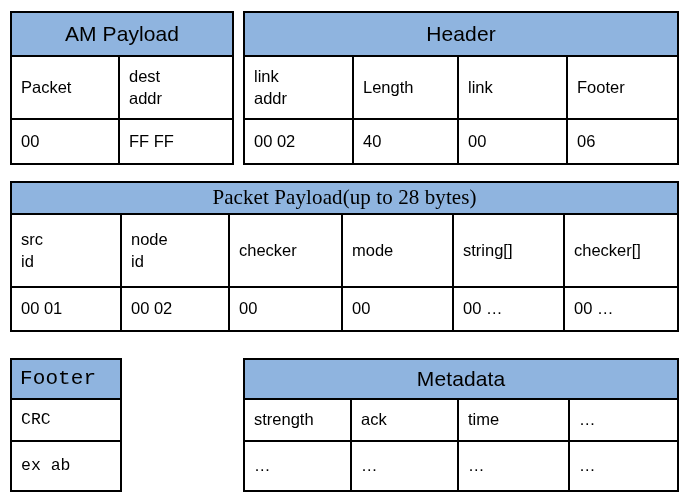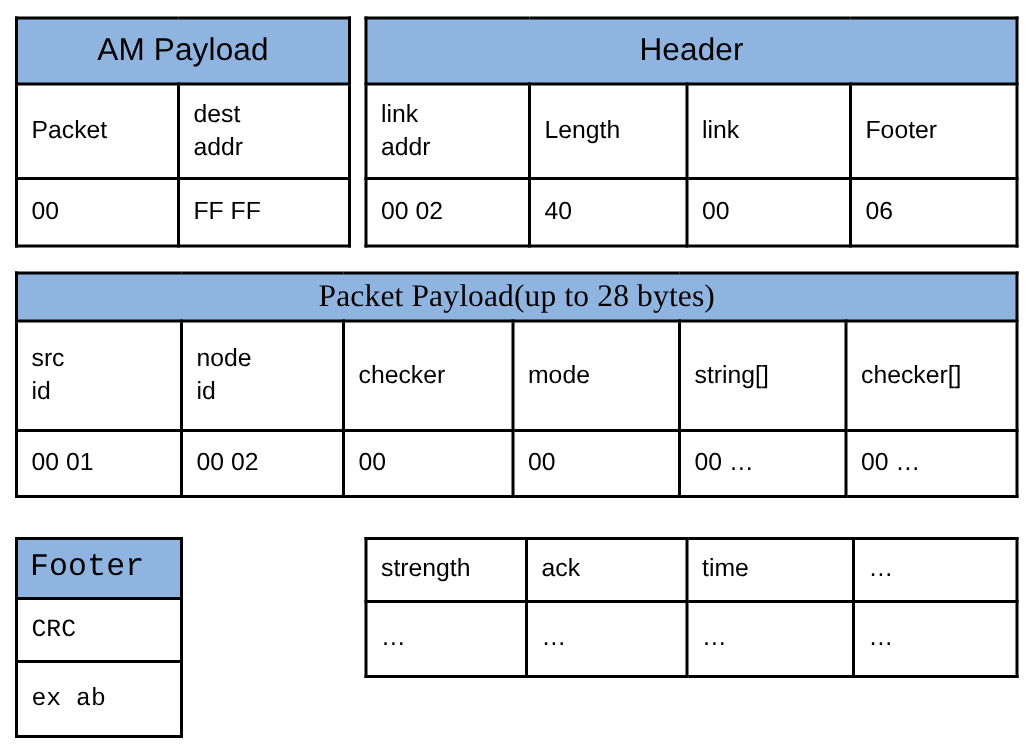--- a/index.html
+++ b/index.html
@@ -215,20 +215,23 @@
 </table>
 
 <table class="tbl" id="metadata-table">
   <colgroup>
       <col style="width:107px">
       <col style="width:107px">
       <col style="width:111px">
       <col style="width:109px">
     </colgroup>
   <tbody>
+    <tr class="r-title">
+      <td class="title-cell" colspan="4">Metadata</td>
+    </tr>
     <tr class="r-hdr">
       <td class="hdr-cell">strength</td>
       <td class="hdr-cell">ack</td>
       <td class="hdr-cell">time</td>
       <td class="hdr-cell">…</td>
     </tr>
     <tr class="r-val">
       <td class="val-cell">…</td>
       <td class="val-cell">…</td>
       <td class="val-cell">…</td>

